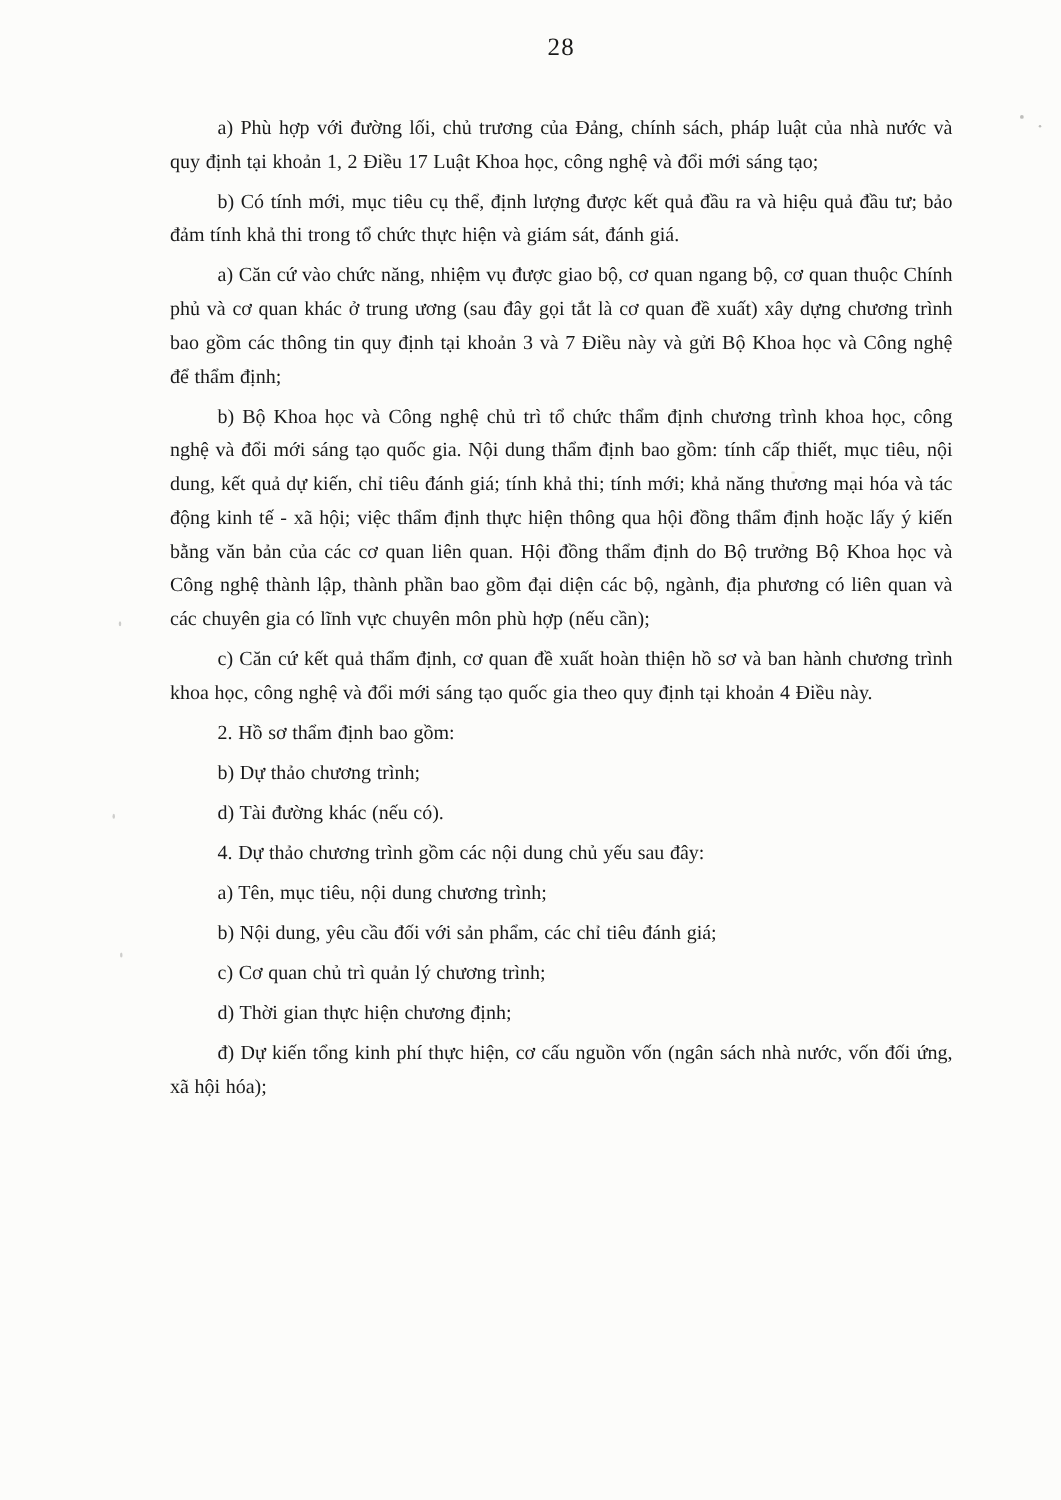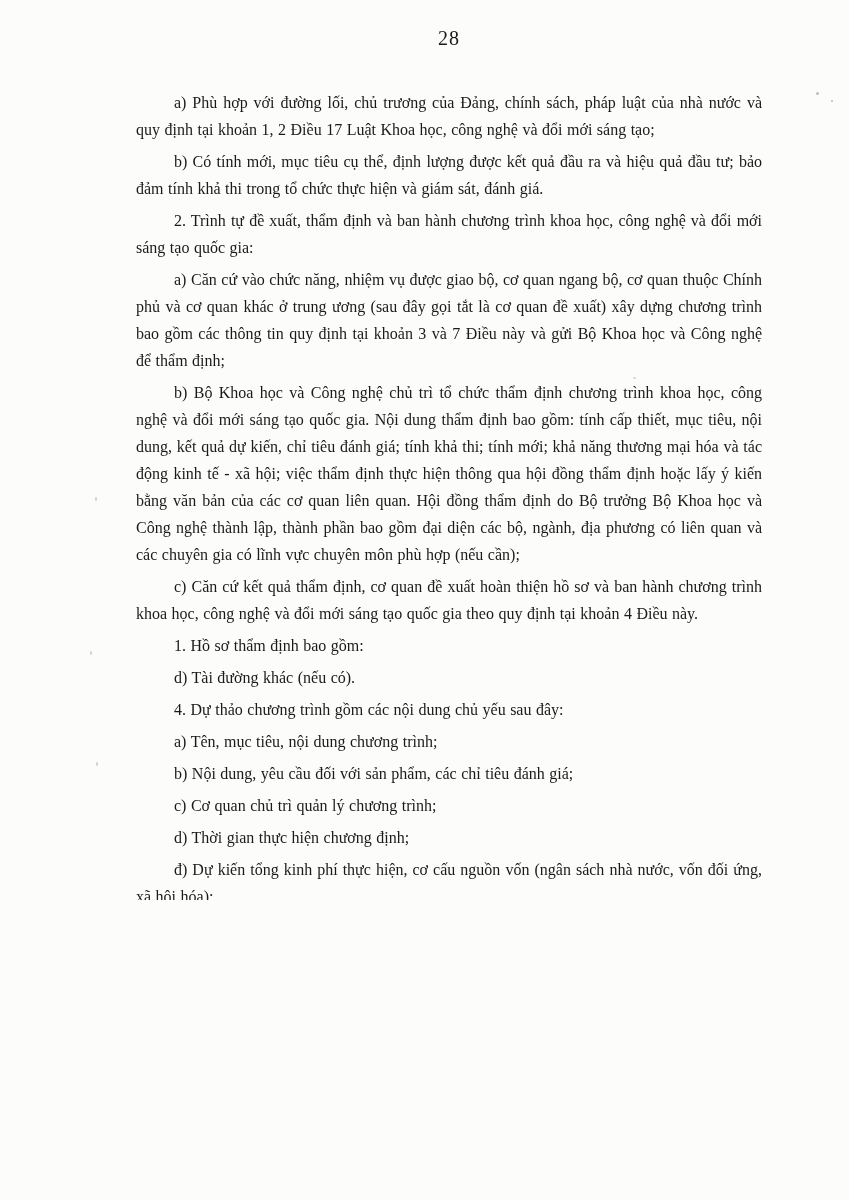--- a/index.html
+++ b/index.html
@@ -51,25 +51,25 @@
 </style>
 </head>
 <body>
 
 <div class="page">
   <div class="page-number">28</div>
 
   <div class="doc-body">
     <p class="para">a) Phù hợp với đường lối, chủ trương của Đảng, chính sách, pháp luật của nhà nước và quy định tại khoản 1, 2 Điều 17 Luật Khoa học, công nghệ và đổi mới sáng tạo;</p>
     <p class="para">b) Có tính mới, mục tiêu cụ thể, định lượng được kết quả đầu ra và hiệu quả đầu tư; bảo đảm tính khả thi trong tổ chức thực hiện và giám sát, đánh giá.</p>
-    <p class="para">2. Trình tự đề xuất, thẩm định và ban hành chương trình khoa học, công nghệ và đổi mới sáng tạo quốc gia:</p>
     <p class="para">a) Căn cứ vào chức năng, nhiệm vụ được giao bộ, cơ quan ngang bộ, cơ quan thuộc Chính phủ và cơ quan khác ở trung ương (sau đây gọi tắt là cơ quan đề xuất) xây dựng chương trình bao gồm các thông tin quy định tại khoản 3 và 7 Điều này và gửi Bộ Khoa học và Công nghệ để thẩm định;</p>
     <p class="para">b) Bộ Khoa học và Công nghệ chủ trì tổ chức thẩm định chương trình khoa học, công nghệ và đổi mới sáng tạo quốc gia. Nội dung thẩm định bao gồm: tính cấp thiết, mục tiêu, nội dung, kết quả dự kiến, chỉ tiêu đánh giá; tính khả thi; tính mới; khả năng thương mại hóa và tác động kinh tế - xã hội; việc thẩm định thực hiện thông qua hội đồng thẩm định hoặc lấy ý kiến bằng văn bản của các cơ quan liên quan. Hội đồng thẩm định do Bộ trưởng Bộ Khoa học và Công nghệ thành lập, thành phần bao gồm đại diện các bộ, ngành, địa phương có liên quan và các chuyên gia có lĩnh vực chuyên môn phù hợp (nếu cần);</p>
     <p class="para">c) Căn cứ kết quả thẩm định, cơ quan đề xuất hoàn thiện hồ sơ và ban hành chương trình khoa học, công nghệ và đổi mới sáng tạo quốc gia theo quy định tại khoản 4 Điều này.</p>
-    <p class="para">1. Hồ sơ thẩm định bao gồm:</p>
+    <p class="para">2. Hồ sơ thẩm định bao gồm:</p>
+    <p class="para">b) Dự thảo chương trình;</p>
     <p class="para">d) Tài đường khác (nếu có).</p>
     <p class="para">4. Dự thảo chương trình gồm các nội dung chủ yếu sau đây:</p>
     <p class="para">a) Tên, mục tiêu, nội dung chương trình;</p>
     <p class="para">b) Nội dung, yêu cầu đối với sản phẩm, các chỉ tiêu đánh giá;</p>
     <p class="para">c) Cơ quan chủ trì quản lý chương trình;</p>
     <p class="para">d) Thời gian thực hiện chương định;</p>
     <p class="para">đ) Dự kiến tổng kinh phí thực hiện, cơ cấu nguồn vốn (ngân sách nhà nước, vốn đối ứng, xã hội hóa);</p>
   </div>
 
   <span class="speck speck1"></span>

